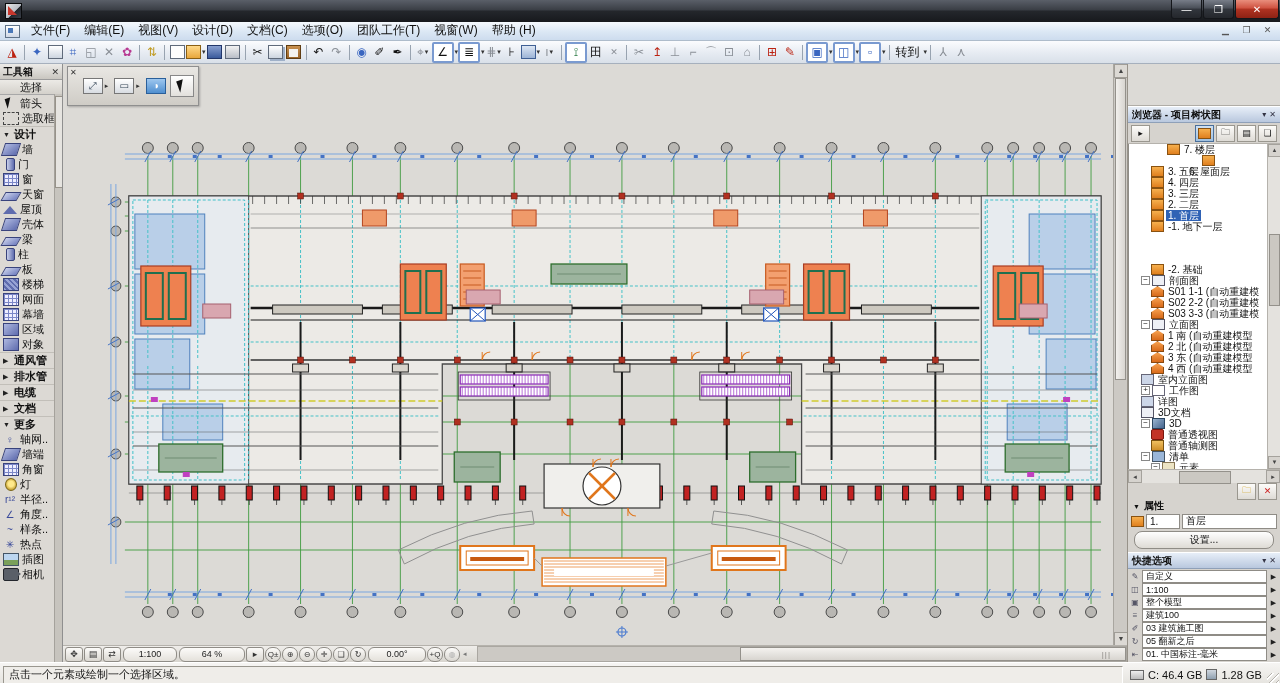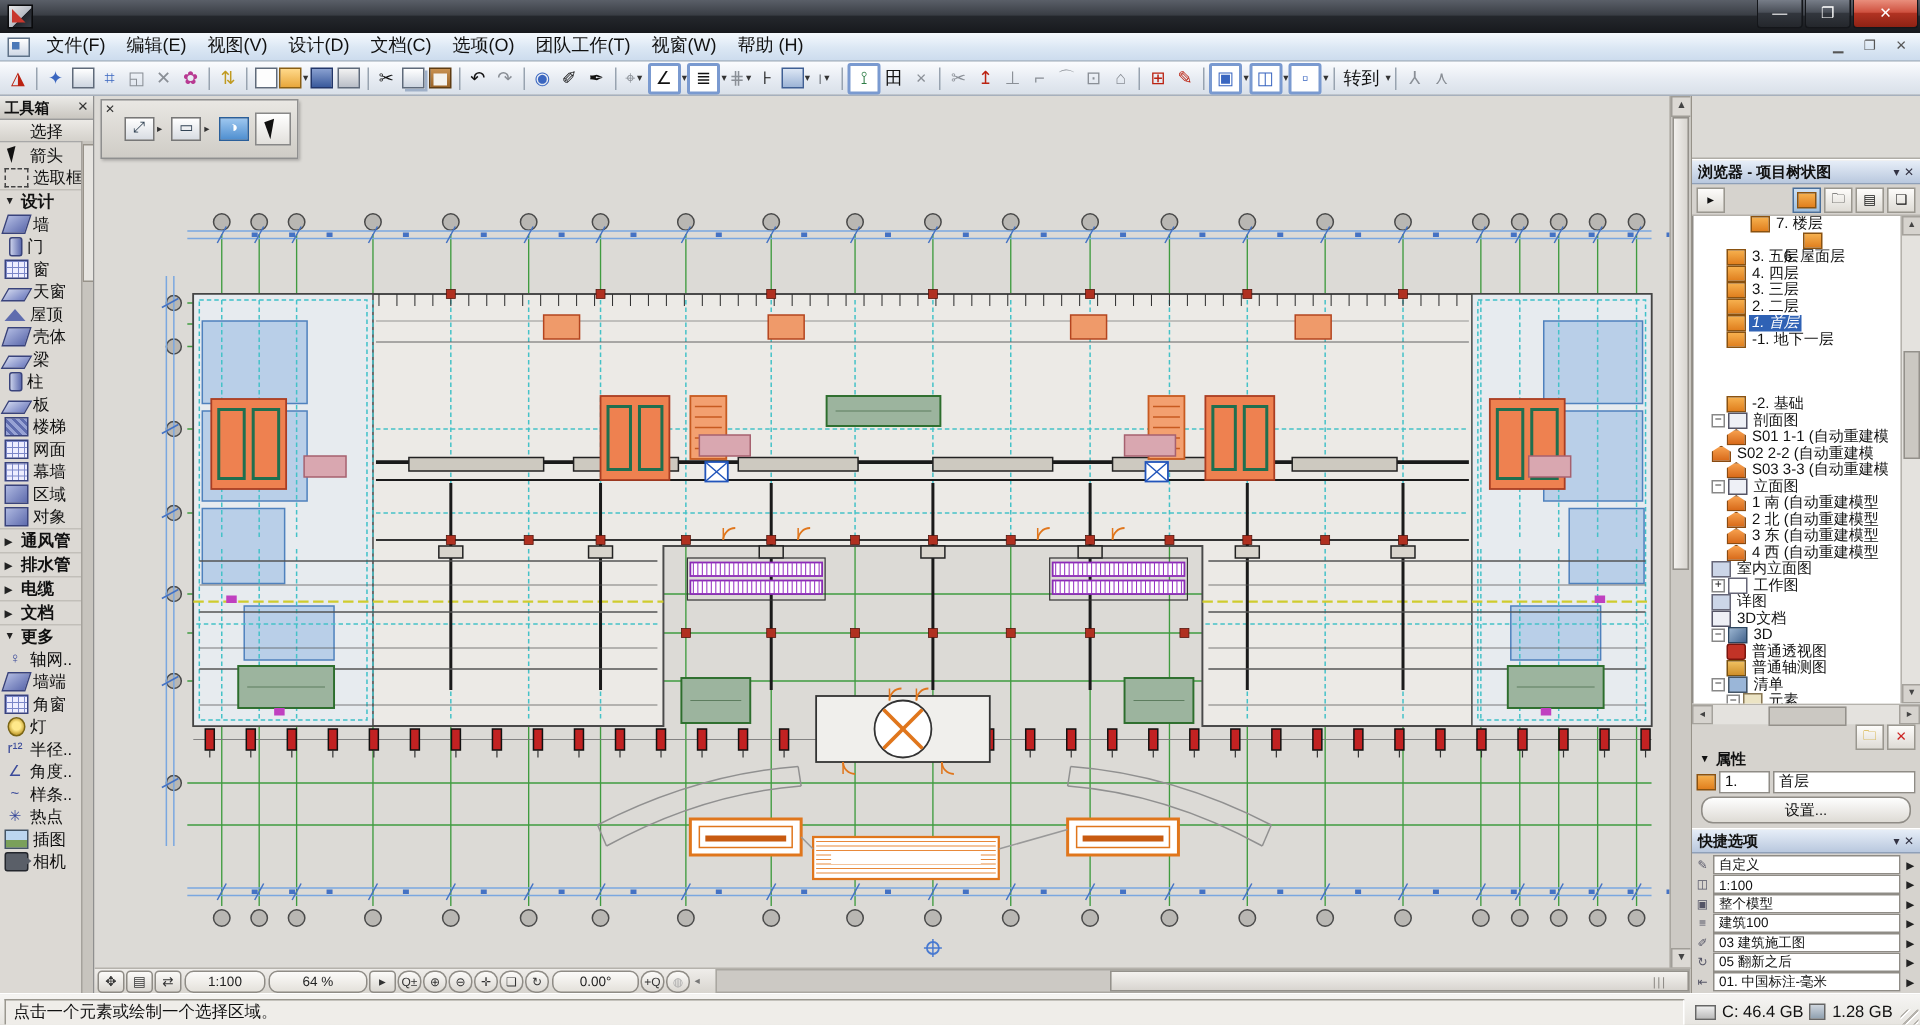--- a/index.html
+++ b/index.html
@@ -1264,42 +1264,42 @@
             <span class="lbl">4. 四层</span>
           </div>
           <div class="tree-row" style="padding-left: 22px;">
             <span class="tri tri-folder"></span>
             <span class="lbl">3. 三层</span>
           </div>
           <div class="tree-row" style="padding-left: 22px;">
             <span class="tri tri-folder"></span>
             <span class="lbl">2. 二层</span>
           </div>
-          <div class="tree-row sel" style="padding-left: 22px; font-style: italic;">
+          <div class="tree-row sel" style="padding-left: 22px;">
             <span class="tri tri-folder"></span>
             <span class="lbl">1. 首层</span>
           </div>
           <div class="tree-row" style="padding-left: 22px;">
             <span class="tri tri-folder"></span>
             <span class="lbl">-1. 地下一层</span>
           </div>
           <div class="tree-row" style="padding-left: 22px; margin-top: 32px;">
             <span class="tri tri-folder"></span>
             <span class="lbl">-2. 基础</span>
           </div>
           <div class="tree-row" style="padding-left: 12px;">
             <span class="exp">−</span>
             <span class="tri tri-section"></span>
             <span class="lbl">剖面图</span>
           </div>
           <div class="tree-row" style="padding-left: 22px;">
             <span class="tri tri-marker"></span>
             <span class="lbl">S01 1-1 (自动重建模</span>
           </div>
-          <div class="tree-row" style="padding-left: 12px; align-items: center;">
+          <div class="tree-row" style="padding-left: 22px; align-items: center;">
             <span class="tri tri-marker"></span>
             <span class="lbl">S02 2-2 (自动重建模</span>
           </div>
           <div class="tree-row" style="padding-left: 22px;">
             <span class="tri tri-marker"></span>
             <span class="lbl">S03 3-3 (自动重建模</span>
           </div>
           <div class="tree-row" style="padding-left: 12px;">
             <span class="exp">−</span>
             <span class="tri tri-section"></span>

